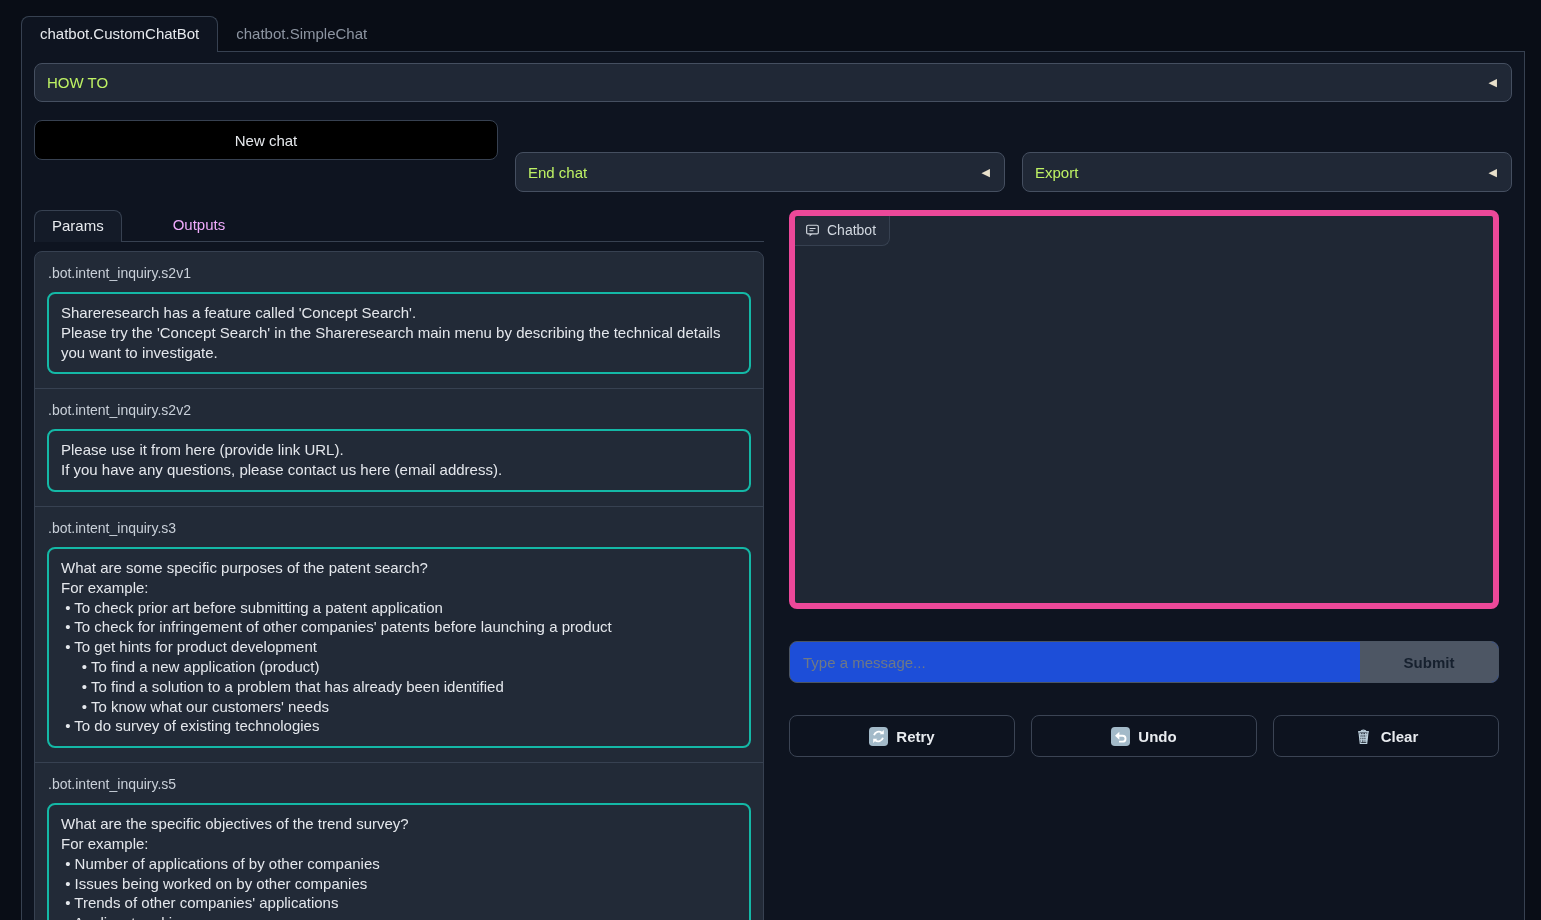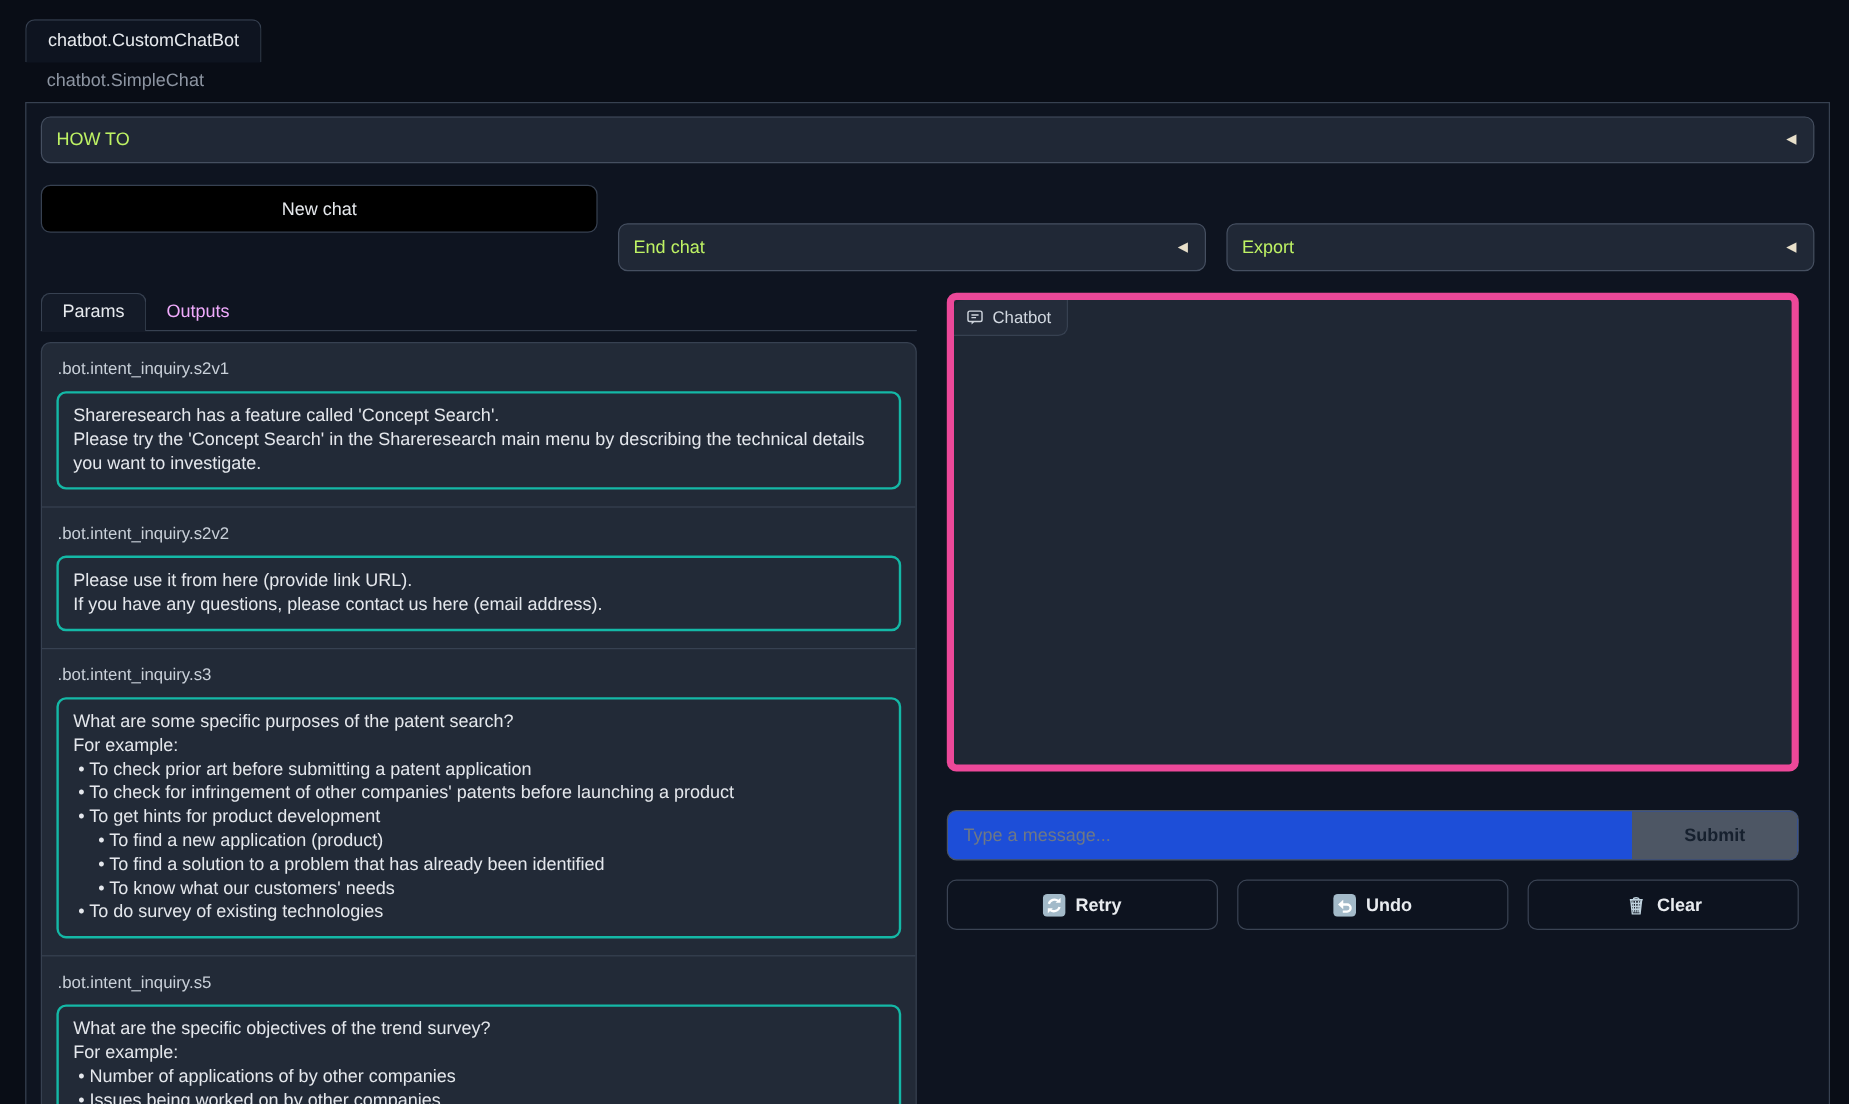--- a/index.html
+++ b/index.html
@@ -6,21 +6,21 @@
   html,body { width:1541px; height:920px; overflow:hidden; }
   body {
     background:#090d16;
     font-family:"Liberation Sans","DejaVu Sans",sans-serif;
     color:#e4e7ec;
     font-size:15px;
   }
   .app { margin:16px 16px 0 21px; }
 
   
-  .tab-nav { display:flex; align-items:flex-start;flex-direction:column; }
+  .tab-nav { display:flex; align-items:center; }
   .tab-nav .tab {
     padding:8px 18px 9px;
     font-size:15px;
     cursor:pointer;
     border-radius:8px 8px 0 0;
     position:relative;
   }
   .tab.active {
     background:#0e1420;
     border:1px solid #374151;
@@ -65,21 +65,21 @@
     cursor:pointer;
   }
   .row-actions .accordion { height:40px;margin-top:32px; }
 
   
   .main { display:flex; gap:12px; align-items:flex-start; }
   .col-left { width:730px; }
   .col-right { flex:1; padding:0 13px 0 13px; }
 
   
-  .sub-tab-nav { display:flex; align-items:flex-end; }
+  .sub-tab-nav { display:flex; align-items:flex-start;gap:34px; }
   .sub-tab-nav .tab { padding:6px 17px 7px; font-size:15px; border-radius:8px 8px 0 0; cursor:pointer; }
   .sub-wrap { position:relative; }
   .sub-underline { border-bottom:1px solid #374151; }
   .sub-tab.active {
     background:#141b28;
     border:1px solid #374151;
     border-bottom:none;
     margin-bottom:-1px; z-index:2;
     color:#e7eaee;
     padding-bottom:8px;
@@ -150,21 +150,21 @@
   .btn-submit {
     width:138px;
     background:#4d5664;
     border:none;
     color:#16202e;
     font-weight:700;
     font-size:15px;
     font-family:inherit;
     cursor:pointer;
   }
-  .chat-actions { display:flex; gap:16px; margin-top:16px; }
+  .chat-actions { display:flex; gap:16px; margin-top:32px; }
   .action-btn {
     flex:1; height:42px;
     background:#0d131f;
     border:1px solid #3b4454;
     border-radius:8px;
     color:#e8ebef;
     font-weight:700;
     font-size:15px;
     display:flex; align-items:center; justify-content:center; gap:8px;
     cursor:pointer;

